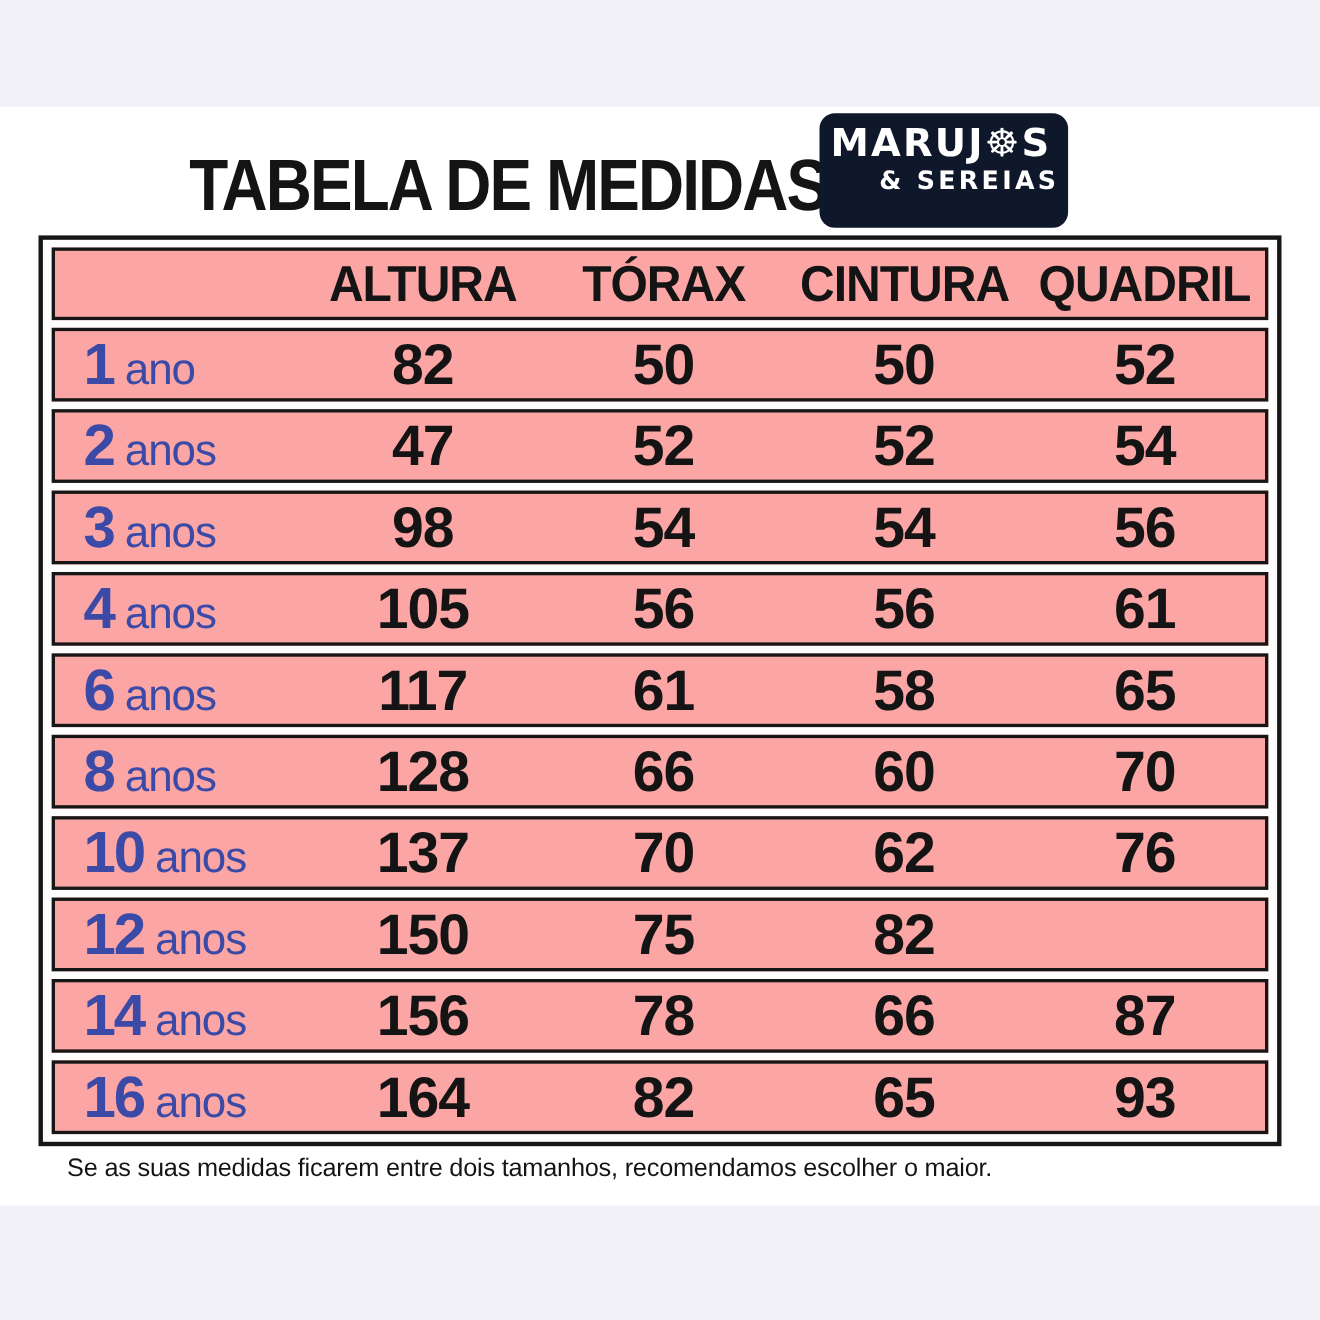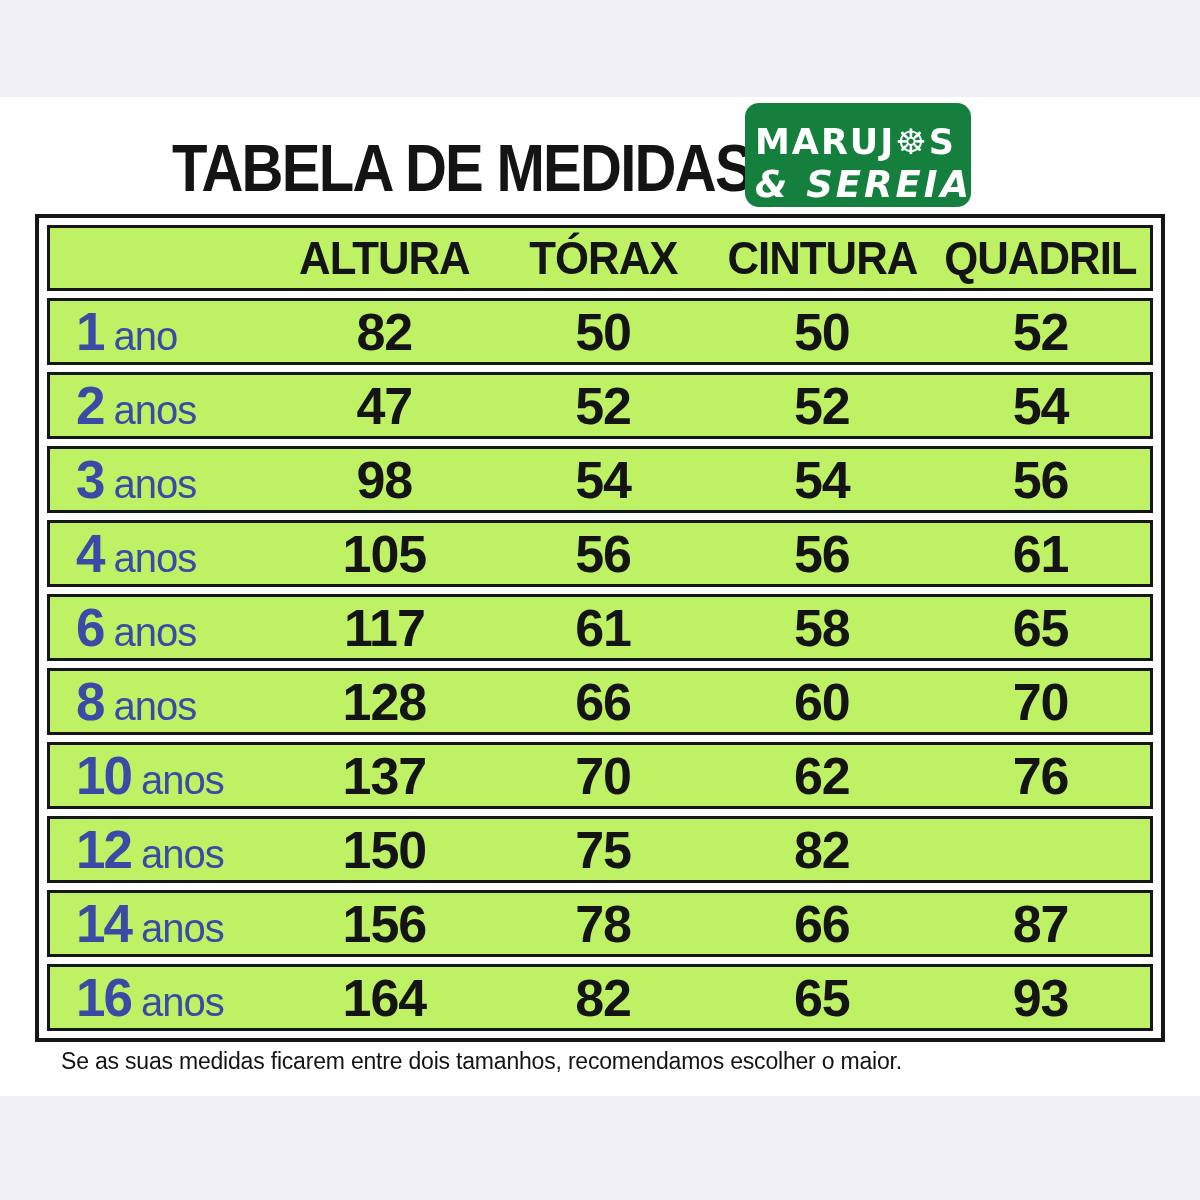--- a/index.html
+++ b/index.html
@@ -38,63 +38,62 @@
     white-space: nowrap;
     transform: scaleX(0.88);
     transform-origin: left center;
   }
   .logo {
     position: absolute;
     left: 745px;
     top: 103px;
     width: 226px;
     height: 104px;
-    background: #15803d;
+    background: #0f172a;
     border-radius: 14px;
     color: #ffffff;
     box-sizing: border-box;
-    padding: 19px 8px 6px 10px;
+    padding: 8px 8px 6px 10px;
   }
   .logo-line1 {
     font-family: "DejaVu Sans", sans-serif;
     font-size: 35px;
     font-weight: 700;
     letter-spacing: 2px;
     line-height: 1.15;
     white-space: nowrap;
   }
   .logo-line2 {
     font-family: "DejaVu Sans", sans-serif;
-    font-size: 37px;
+    font-size: 23px;
     font-weight: 700;
     letter-spacing: 3px;
     text-align: right;
     line-height: 1.25;
     white-space: nowrap;
-    font-style: italic;
   }
   .size-table {
     position: absolute;
     left: 35px;
     top: 214px;
     width: 1130px;
     height: 828px;
     box-sizing: border-box;
     border: 4px solid #161616;
     background: #fdfdfe;
     padding: 7px 8px;
     display: flex;
     flex-direction: column;
     gap: 7px;
   }
   .trow {
     flex: 1;
     box-sizing: border-box;
     border: 3px solid #161616;
-    background: #bef264;
+    background: #fca5a5;
     display: grid;
     grid-template-columns: 225px 1fr 1fr 1fr 1fr;
     align-items: center;
   }
   .hcell {
     font-size: 46px;
     font-weight: 700;
     color: #141414;
     text-align: center;
     letter-spacing: -1px;

